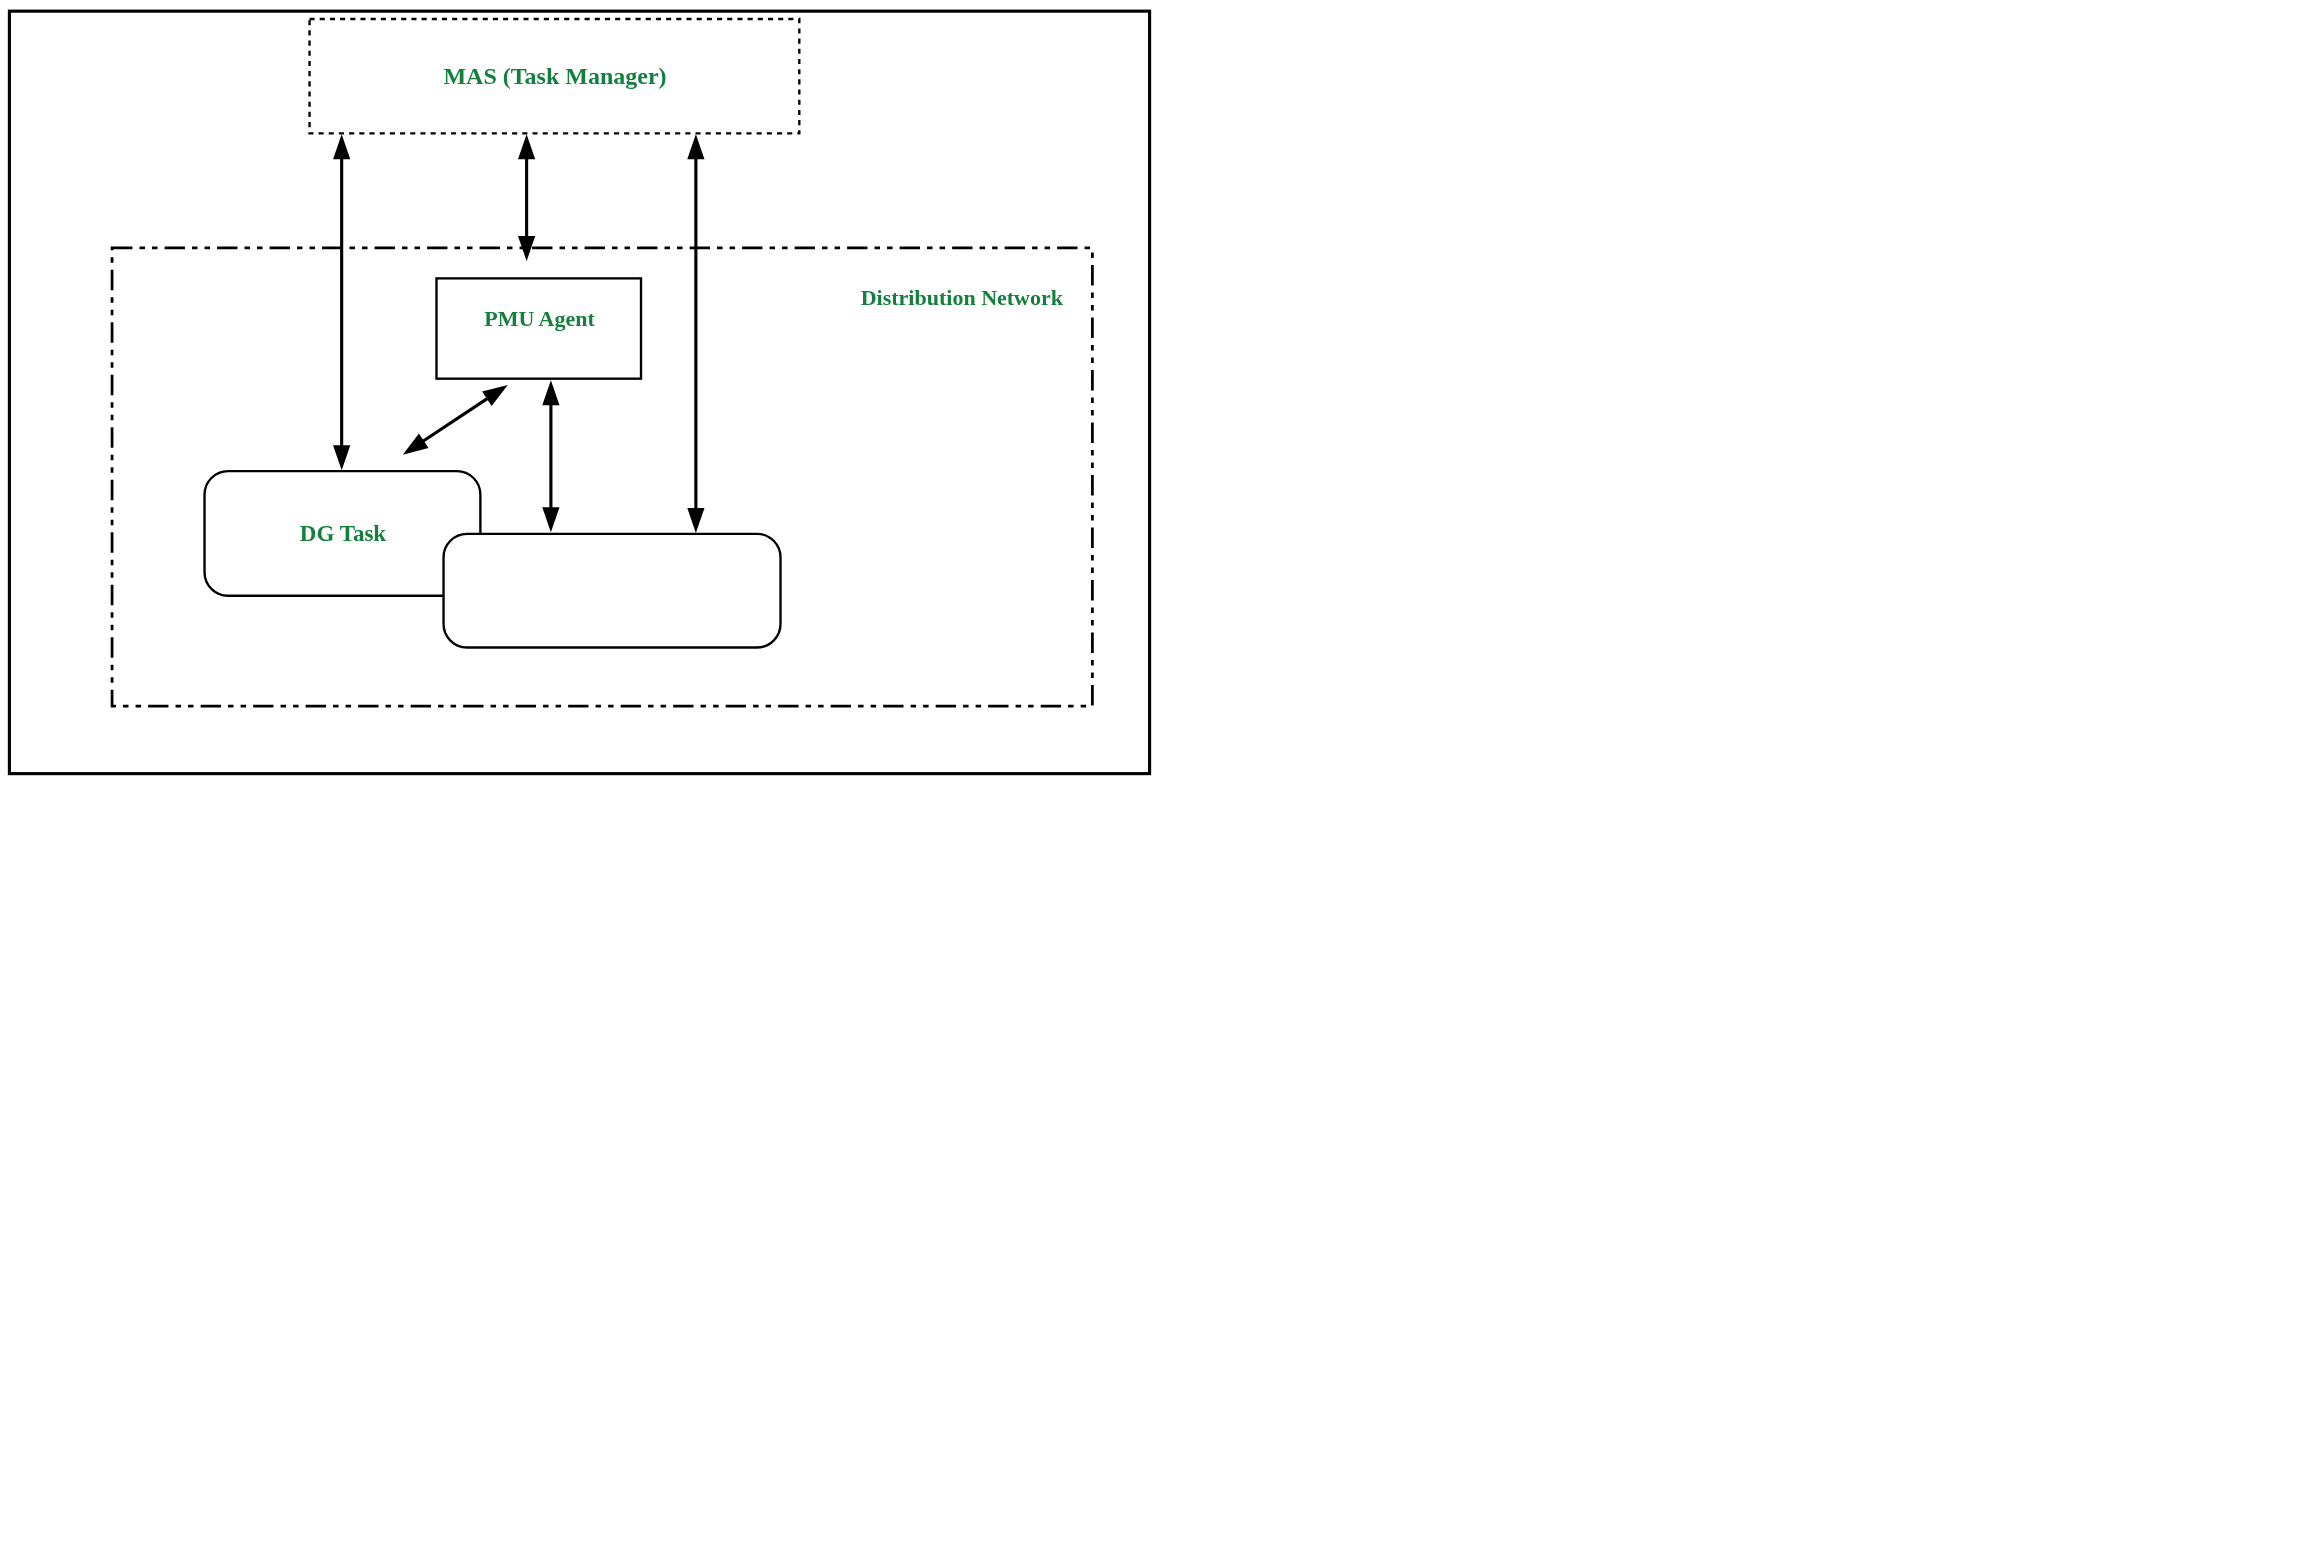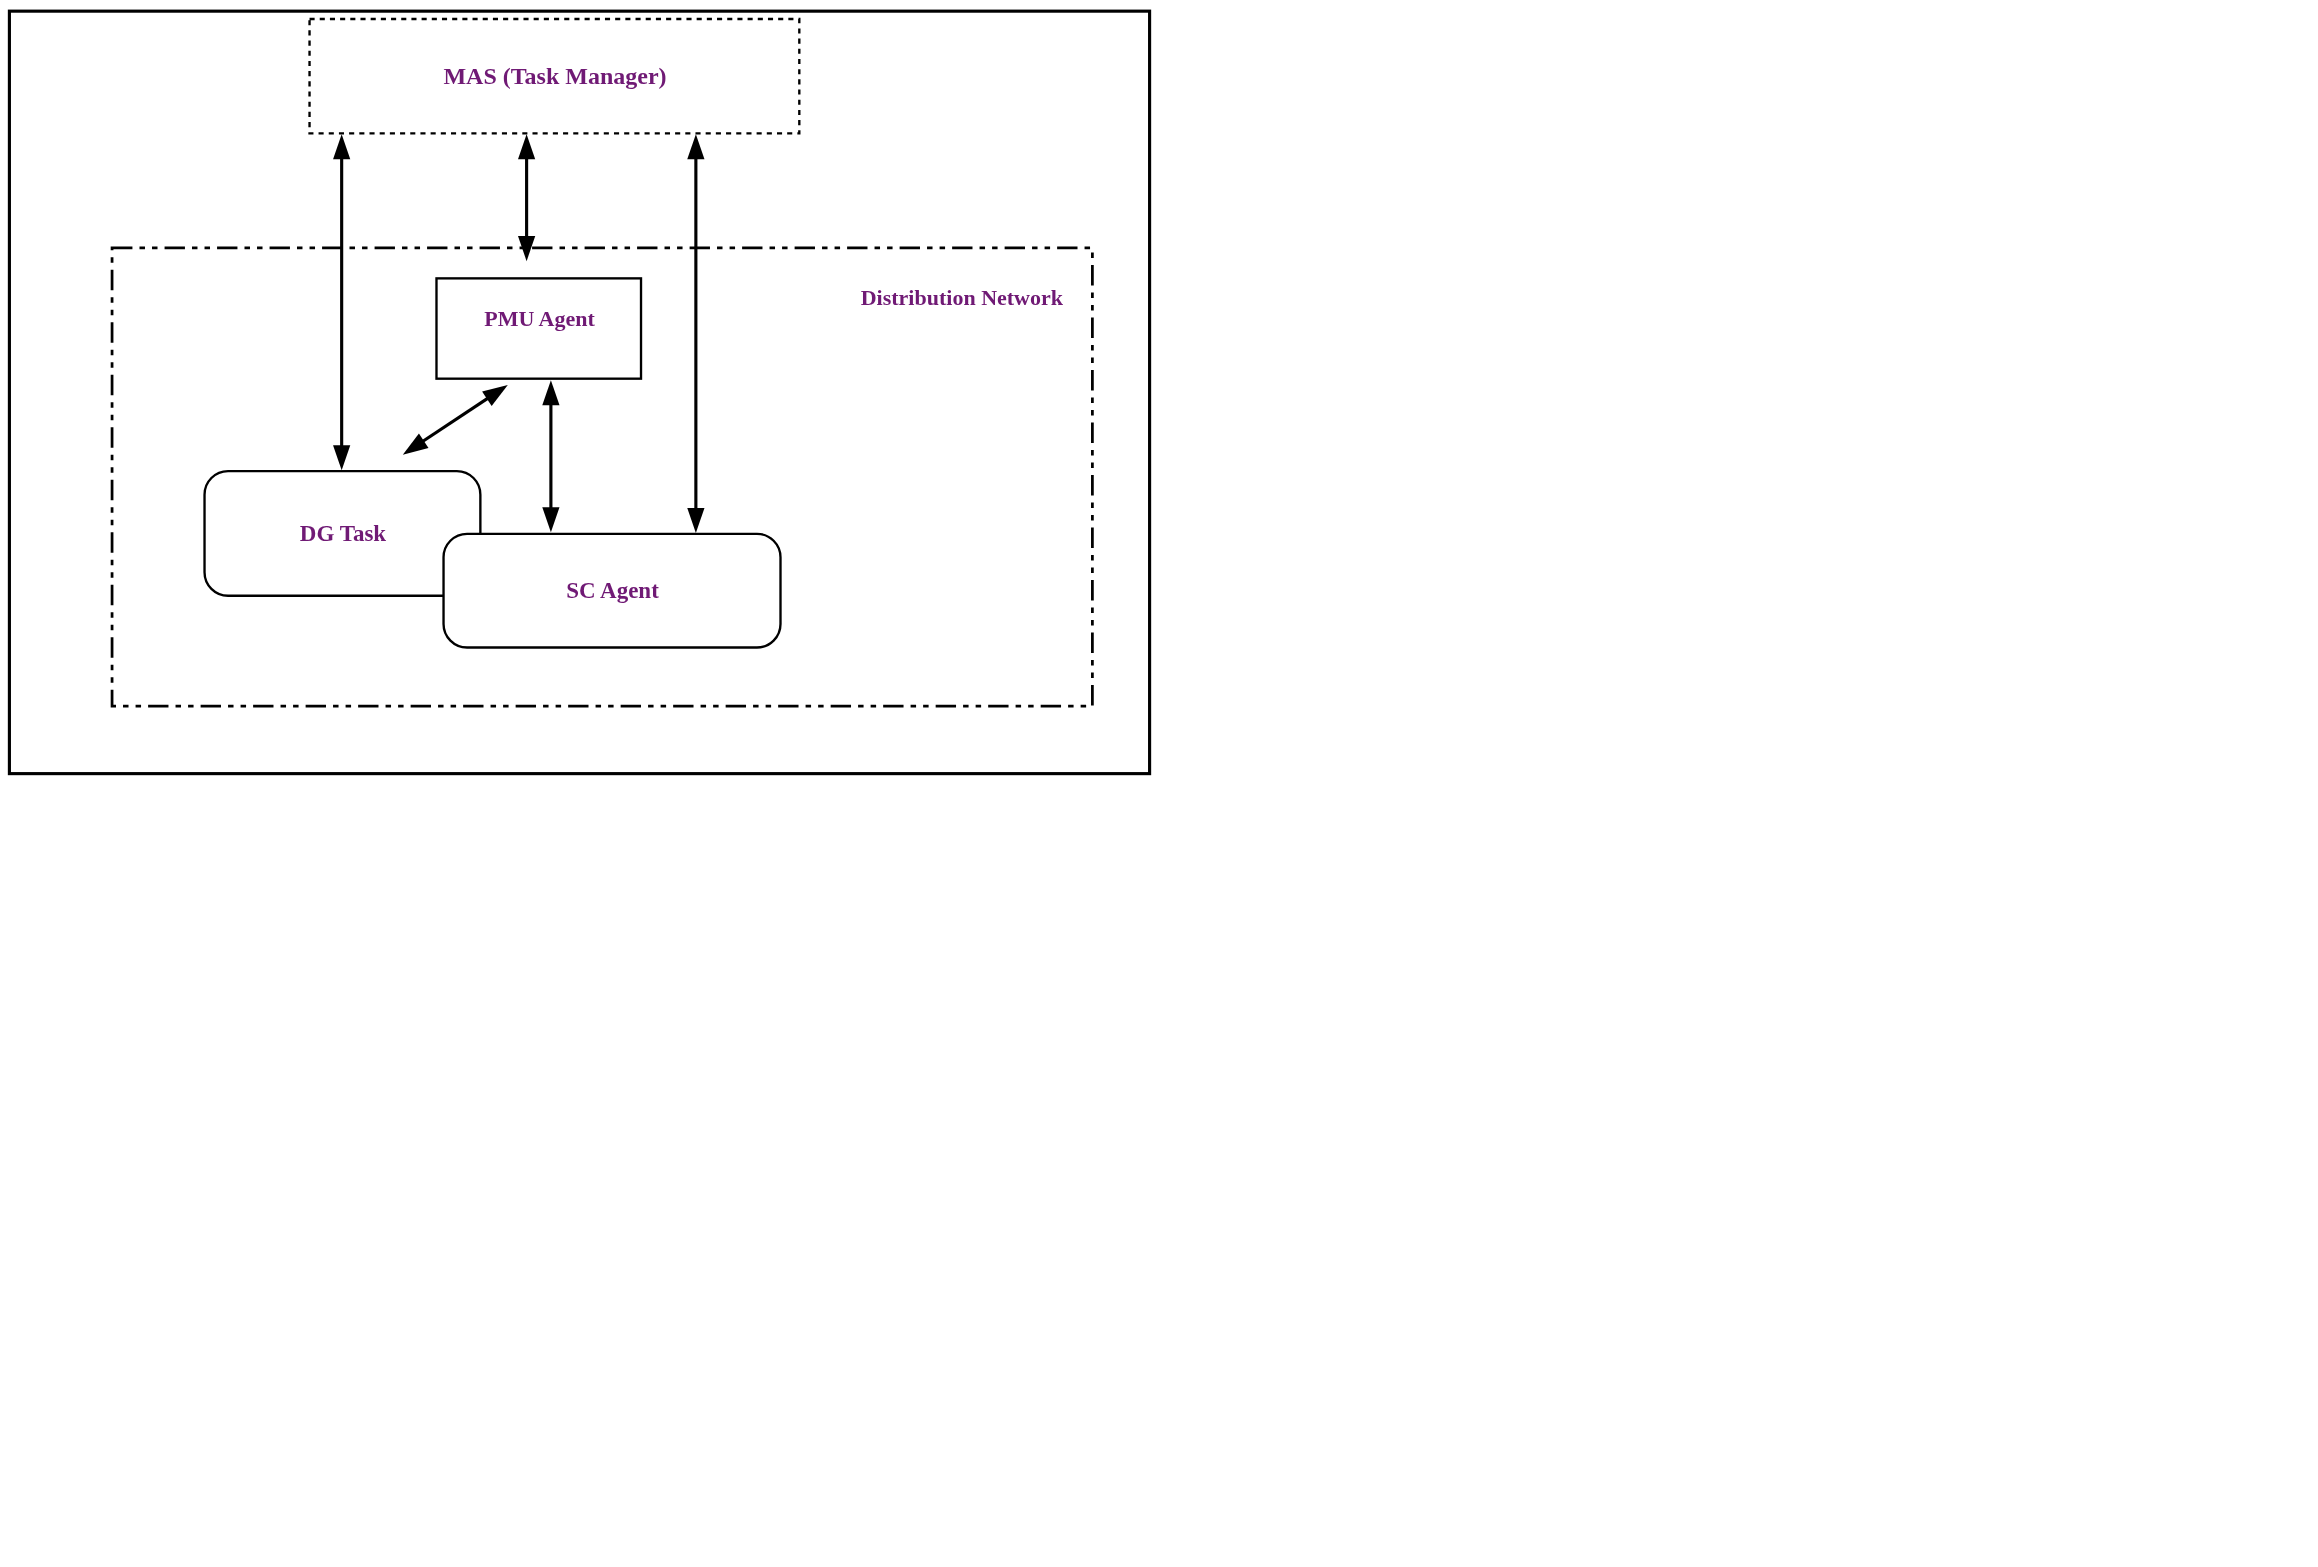--- a/index.html
+++ b/index.html
@@ -12,21 +12,21 @@
     background:#ffffff;
     overflow:hidden;
   }
   #shapes{
     position:absolute; left:0; top:0; width:1159px; height:784px;
     pointer-events:none;
   }
   .label{
     position:absolute;
     display:flex; align-items:center; justify-content:center;
-    color:#701a75; font-weight:bold; text-align:center;
+    color:#15803d; font-weight:bold; text-align:center;
     white-space:nowrap;
   }
   .mas-label-box   { left:310px; top:19px;  width:490px; height:114px; font-size:24px; }
   .pmu-label-box   { left:437px; top:278px; width:205px; height:81px; font-size:22px; }
   .dg-label-box    { left:205px; top:471px; width:276px; height:125px; font-size:23px; }
   .sc-label-box    { left:444px; top:534px; width:337px; height:114px; font-size:23px; }
   .region-label-box{ top:282px; right:96px; height:31px; font-size:22px; justify-content:flex-end; }
   .caption-box     { left:136px; top:729px; width:1023px; height:34px; font-size:26px; }
 </style>
 </head>
@@ -80,17 +80,16 @@
   </svg>
 
   <div class="label mas-label-box">MAS (Task Manager)</div>
 
   <div class="label region-label-box">Distribution Network</div>
 
   <div class="label pmu-label-box">PMU Agent</div>
 
   <div class="label dg-label-box">DG Task</div>
 
-  <div class="label sc-label-box">SC Agent</div>
 
 
 </div>
 
 
 </body></html>

